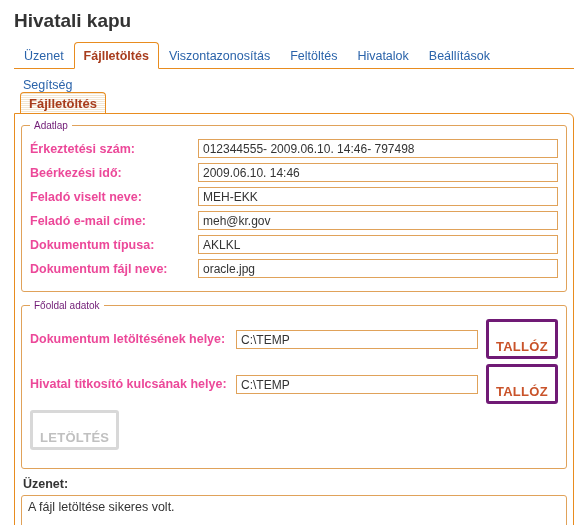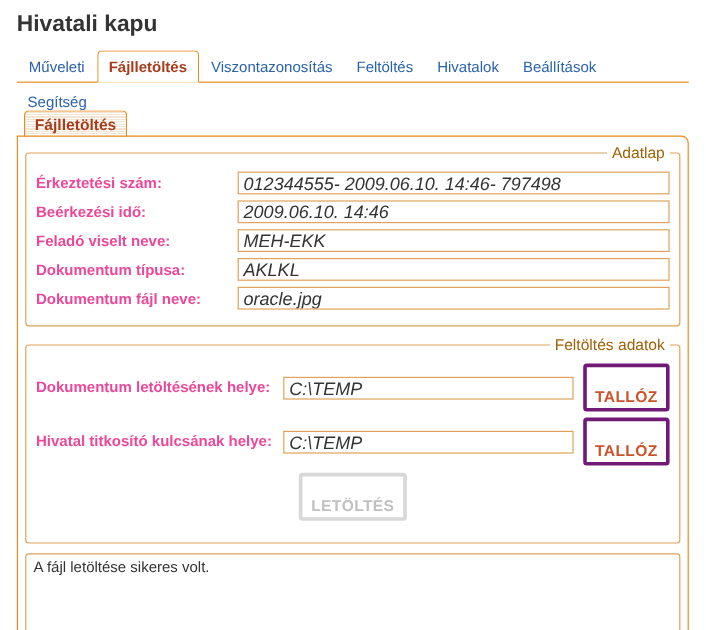--- a/index.html
+++ b/index.html
@@ -68,24 +68,23 @@
     padding: 6px;
     margin-top: -1px;
   }
   fieldset {
     border: 1px solid #e0a25a;
     border-radius: 3px;
     margin: 0 0 8px 0;
     padding: 8px 8px 8px 8px;
   }
   legend {
-    color: #a16207;
+    color: #701a75;
     padding: 0 4px;
-    font-size: 13px;
-    text-align: right;
+    font-size: 10px;
   }
   .row {
     display: flex;
     align-items: center;
     margin-bottom: 5px;
     gap: 8px;
   }
   .row .label {
     width: 160px;
     font-weight: bold;
@@ -95,46 +94,44 @@
   }
   .row .label.wide {
     width: 198px;
   }
   .field {
     flex: 1;
     border: 1px solid #e0a25a;
     height: 19px;
     line-height: 19px;
     padding: 0 4px;
-    font-size: 15px;
+    font-size: 12px;
     color: #333;
     background: #fff;
     overflow: hidden;
-    font-style: italic;
   }
   .btn {
     border: 3px solid #701a75;
     background: #fff;
     color: #c9532a;
     font-weight: bold;
     font-size: 13px;
     padding: 17px 7px;
     height: 22px;
     cursor: pointer;
     border-radius: 3px;
     letter-spacing: 0.3px;
   }
   .btn.disabled {
     color: #c0c0c0;
     border-color: #d8d8d8;
     cursor: default;
   }
   .center {
     display:flex;
-    justify-content:center;
     margin: 6px 0 10px 0;
   }
   .msg-label {
     font-weight: bold;
     font-size: 12.5px;
     margin: 2px 0 4px 2px;
   }
   .msg-box {
     border: 1px solid #e0a25a;
     border-radius: 3px;
@@ -143,21 +140,21 @@
     font-size: 12.5px;
     color: #333;
   }
 </style>
 </head>
 <body>
 
 <div class="page-title">Hivatali kapu</div>
 
 <div class="tabs">
-  <div class="tab">Műveleti</div>
+  <div class="tab">Üzenet</div>
   <div class="tab active">Fájlletöltés</div>
   <div class="tab">Viszontazonosítás</div>
   <div class="tab">Feltöltés</div>
   <div class="tab">Hivatalok</div>
   <div class="tab">Beállítások</div>
 </div>
 <div class="tabrow2">
   <span class="tab helpline" style="border:none;">Segítség</span>
 </div>
 
@@ -173,43 +170,48 @@
     </div>
     <div class="row">
       <div class="label">Beérkezési idő:</div>
       <div class="field">2009.06.10. 14:46</div>
     </div>
     <div class="row">
       <div class="label">Feladó viselt neve:</div>
       <div class="field">MEH-EKK</div>
     </div>
     <div class="row">
+      <div class="label">Feladó e-mail címe:</div>
+      <div class="field">meh@kr.gov</div>
+    </div>
+    <div class="row">
       <div class="label">Dokumentum típusa:</div>
       <div class="field">AKLKL</div>
     </div>
     <div class="row">
       <div class="label">Dokumentum fájl neve:</div>
       <div class="field">oracle.jpg</div>
     </div>
   </fieldset>
 
   <fieldset>
-    <legend>Feltöltés adatok</legend>
+    <legend>Főoldal adatok</legend>
 
     <div class="row">
       <div class="label wide">Dokumentum letöltésének helye:</div>
       <div class="field">C:\TEMP</div>
       <button class="btn">TALLÓZ</button>
     </div>
     <div class="row">
       <div class="label wide">Hivatal titkosító kulcsának helye:</div>
       <div class="field">C:\TEMP</div>
       <button class="btn">TALLÓZ</button>
     </div>
 
     <div class="center">
       <button class="btn disabled">LETÖLTÉS</button>
     </div>
   </fieldset>
 
+  <div class="msg-label">Üzenet:</div>
   <div class="msg-box">A fájl letöltése sikeres volt.</div>
 
 </div>
 
 </body></html>

